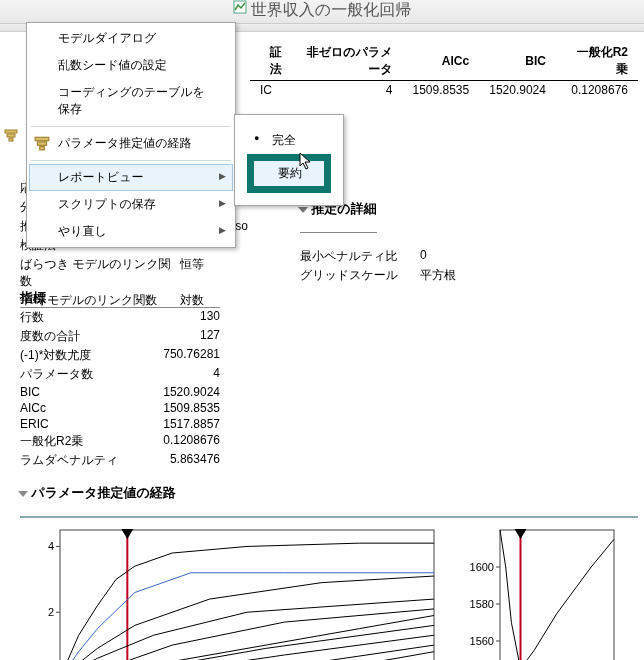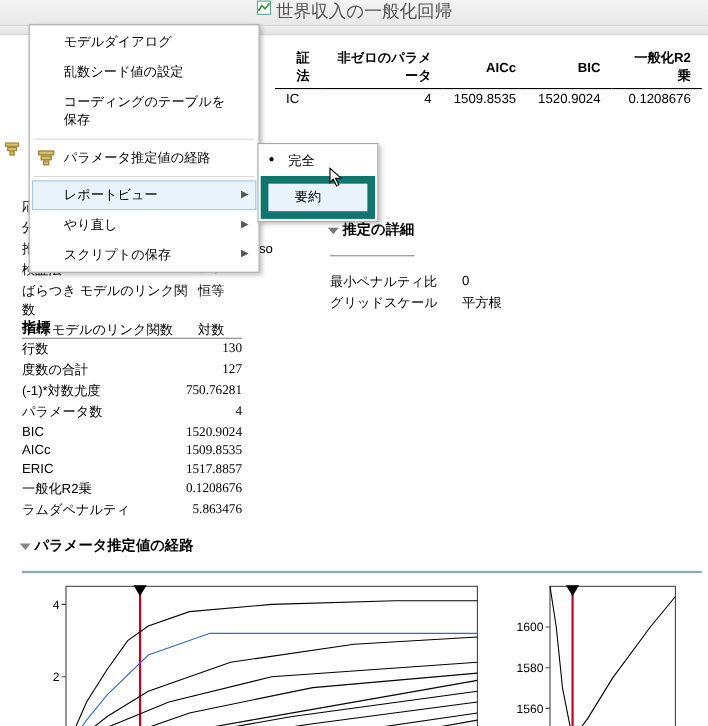--- a/index.html
+++ b/index.html
@@ -58,21 +58,21 @@
   table.results td {
     padding:2px 10px;
     text-align:right;
     font-size:12px;
   }
   .kv { display:flex; }
   .kv .k { width:160px; padding:1px 0; }
   .kv .v { width:90px; text-align:left; padding:1px 0;}
   .kv2 { display:flex; }
   .kv2 .k { width:110px; padding:1px 0;}
-  .kv2 .v { width:90px; text-align:right; padding:1px 0;font-family:Liberation Serif, serif;}
+  .kv2 .v { width:90px; text-align:right; padding:1px 0;}
   .est { margin-left:280px; margin-top:-110px;}
   .est .sec { border-bottom:1px solid #888; display:inline-block;padding-bottom:14px;margin-bottom:14px;}
   .pathsec { margin-top:14px; }
   .pathsec .hdr { border-bottom:2px solid #8aa; padding-bottom:14px;}
   .chartrow { display:flex; margin-top:6px; gap:20px;}
   .chartbox { position:relative; }
   svg.chart { background:#fff; }
   .context-menu {
     position:absolute;
     left:26px; top:22px;
@@ -98,27 +98,27 @@
   .context-menu .sep {
     height:1px;background:#d8d8d8;margin:3px 2px;
   }
   .context-menu .arrow::after{
     content:"▶"; font-size:9px; position:absolute; right:6px; top:6px; color:#555;
   }
   .context-menu .licon{
     position:absolute; left:4px; top:4px; width:16px;height:16px;
   }
   .submenu {
-    position:absolute; left:234px; top:130px;
+    position:absolute; left:234px; top:114px;
     width:110px;
     background:#fff;
     border:1px solid #a6a6a6;
     box-shadow:2px 2px 4px rgba(0,0,0,.25);
     z-index:101;
-    padding:2px;
+    padding:12px;
   }
   .submenu .mi { padding:4px 8px 4px 24px; font-size:12px; position:relative;border:1px solid transparent;cursor:default;}
   .submenu .mi.hover { background:#e9f3fb;border:7px solid #0f766e;}
   .submenu .dot::before{
     content:"●"; position:absolute; left:6px; top:5px; font-size:9px;
   }
   .cursor {
     position:absolute; left:299px; top:152px; z-index:200;
     width:16px;height:20px;pointer-events:none;
   }
@@ -310,22 +310,22 @@
   <div class="mi">
     <span class="licon"><svg viewBox="0 0 14 14">
           <rect x="1" y="2" width="12" height="3" fill="#d8c068" stroke="#a08030"></rect>
           <rect x="3" y="6" width="8" height="3" fill="#d8c068" stroke="#a08030"></rect>
           <rect x="5" y="10" width="4" height="3" fill="#d8c068" stroke="#a08030"></rect>
         </svg></span>
     <span>パラメータ推定値の経路</span>
   </div>
   <div class="sep"></div>
   <div class="mi hover arrow"><span>レポートビュー</span></div>
+  <div class="mi arrow"><span>スクリプトの保存</span></div>
   <div class="mi arrow"><span>やり直し</span></div>
-  <div class="mi arrow"><span>スクリプトの保存</span></div>
 </div>
 
 <div class="submenu">
   <div class="mi dot"><span>完全</span></div>
   <div class="mi hover"><span>要約</span></div>
 </div>
 
 <svg class="cursor" viewBox="0 0 16 20">
   <path d="M1 1 L1 14 L4 11 L7 17 L9 16 L6 10 L11 10 Z" fill="#fff" stroke="#000"></path>
 </svg>

